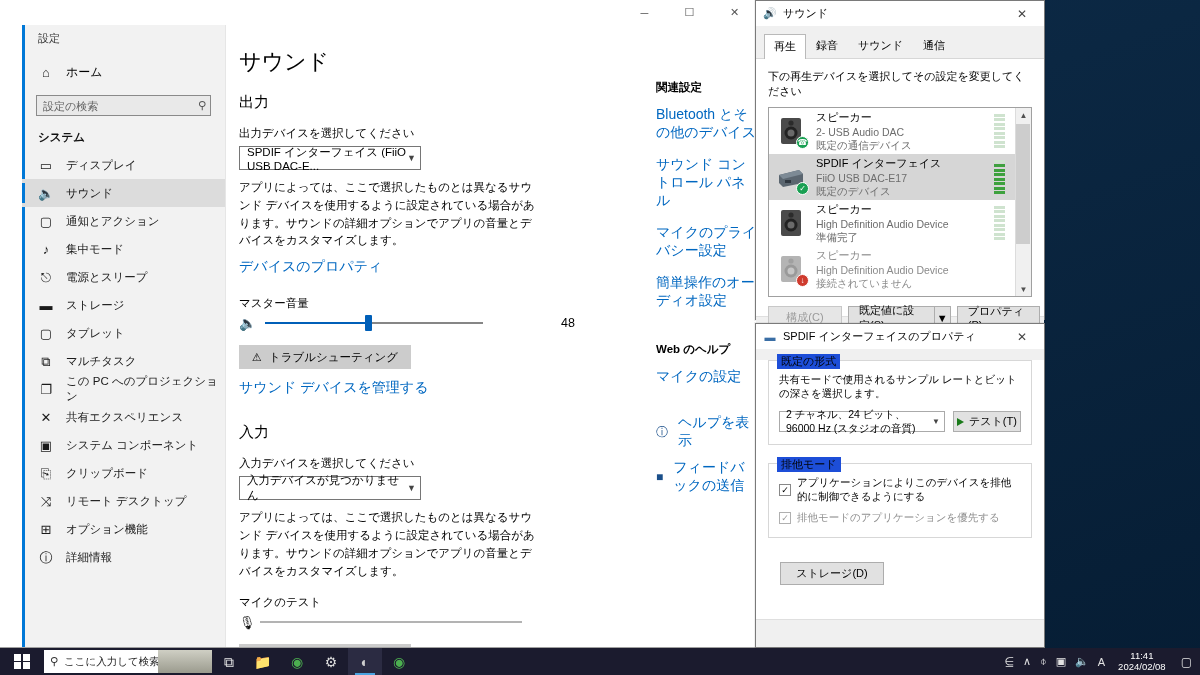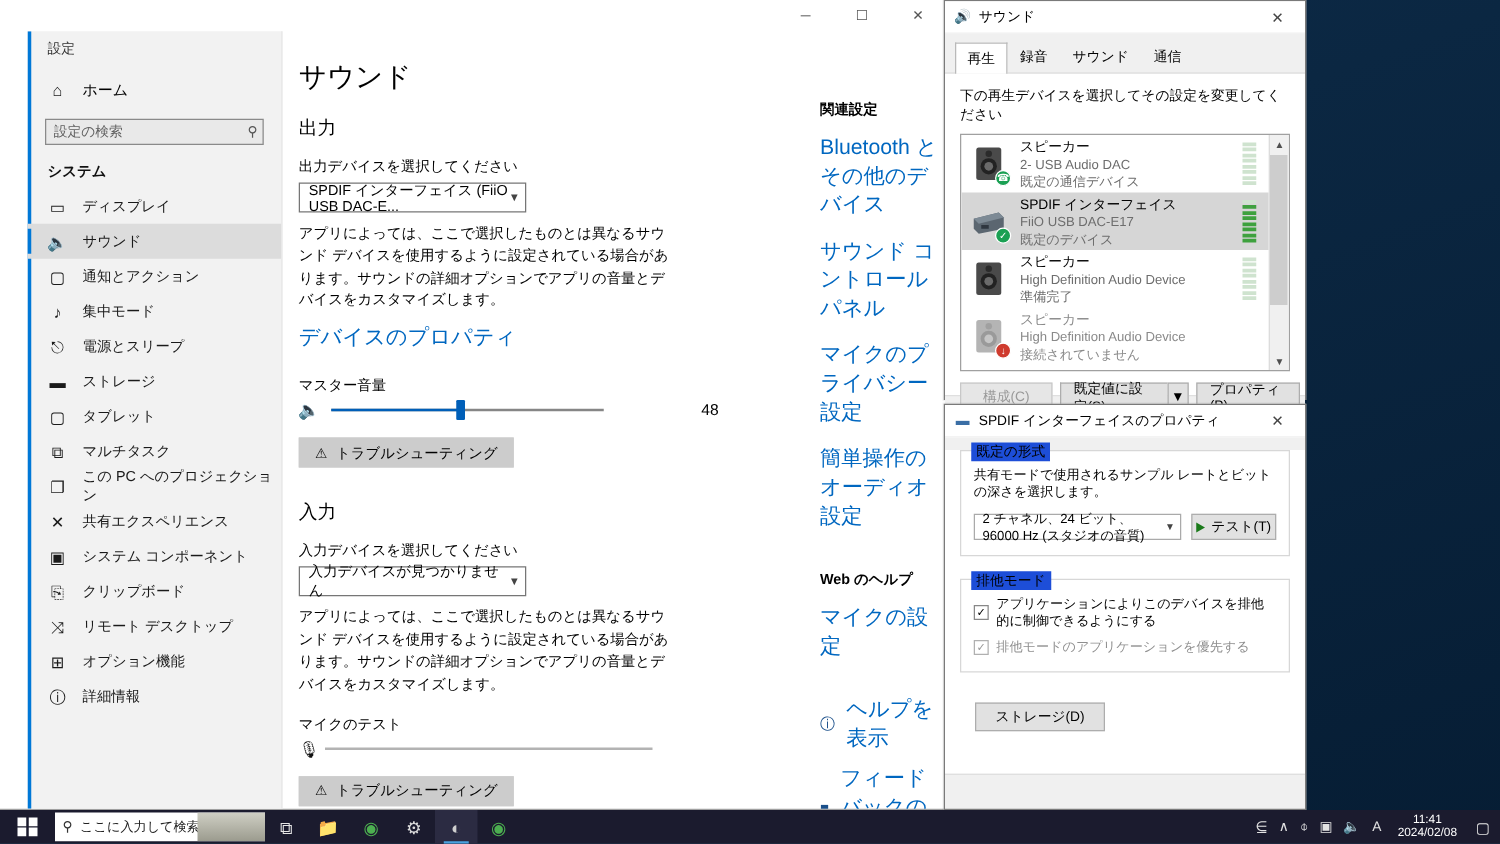--- a/index.html
+++ b/index.html
@@ -56,21 +56,21 @@
   h1#page-title { font-size:22px; font-weight:600; margin:0 0 16px 0; color:#000; font-weight:400; }
   h2.sec { font-size:15px; margin:0 0 14px 0; font-weight:400; color:#000; }
   .field-label { font-size:11.5px; margin-bottom:5px; color:#000; }
   .combo {
     width:182px; height:24px; border:1px solid #767676; background:#fff;
     display:flex; align-items:center; padding:0 4px 0 7px; font-size:11.5px; color:#000;
     justify-content:space-between; cursor:default;
   }
   .combo .chev { color:#444; font-size:9px; }
   p.desc { font-size:11.5px; line-height:1.55; color:#000; margin:9px 0 0 0; width:300px; }
-  a.lnk { color:#0067c0; font-size:17px; text-decoration:none; display:inline-block; cursor:pointer; }
+  a.lnk { color:#0067c0; font-size:14px; text-decoration:none; display:inline-block; cursor:pointer; }
 
   .vol-label { font-size:11.5px; margin:20px 0 4px 0; }
   .vol-row { display:flex; align-items:center; gap:8px; }
   .spk-ico { width:18px; color:#111; font-size:14px; flex:none; }
   .slider { position:relative; width:218px; height:16px; flex:none; }
   .track { position:absolute; top:7px; left:0; width:100%; height:2px; background:#868686; }
   .track-fill { position:absolute; top:7px; left:0; height:2px; background:#005fb8; }
   .thumb { position:absolute; top:0px; width:7px; height:16px; background:#005fb8; border-radius:1px; }
   .vol-num { font-size:12.5px; margin-left:70px; color:#000; }
 
@@ -284,20 +284,21 @@
             <div class="track-fill" style="width:48%"></div>
             <div class="thumb" style="left:46%"></div>
           </div>
           <span class="vol-num">48</span>
         </div>
 
         <div class="tsbtn">
           <span class="warn-ico">⚠</span>
           <span>トラブルシューティング</span>
         </div>
+        <div><a class="lnk" style="margin-top:10px;">サウンド デバイスを管理する</a></div>
 
         <h2 class="sec" style="margin-top:26px;">入力</h2>
         <div class="field-label">入力デバイスを選択してください</div>
         <div class="combo">
           <span>入力デバイスが見つかりません</span>
           <span class="chev">▼</span>
         </div>
         <p class="desc">アプリによっては、ここで選択したものとは異なるサウンド デバイスを使用するように設定されている場合があります。サウンドの詳細オプションでアプリの音量とデバイスをカスタマイズします。</p>
 
         <div class="vol-label" style="margin-top:14px;">マイクのテスト</div>

